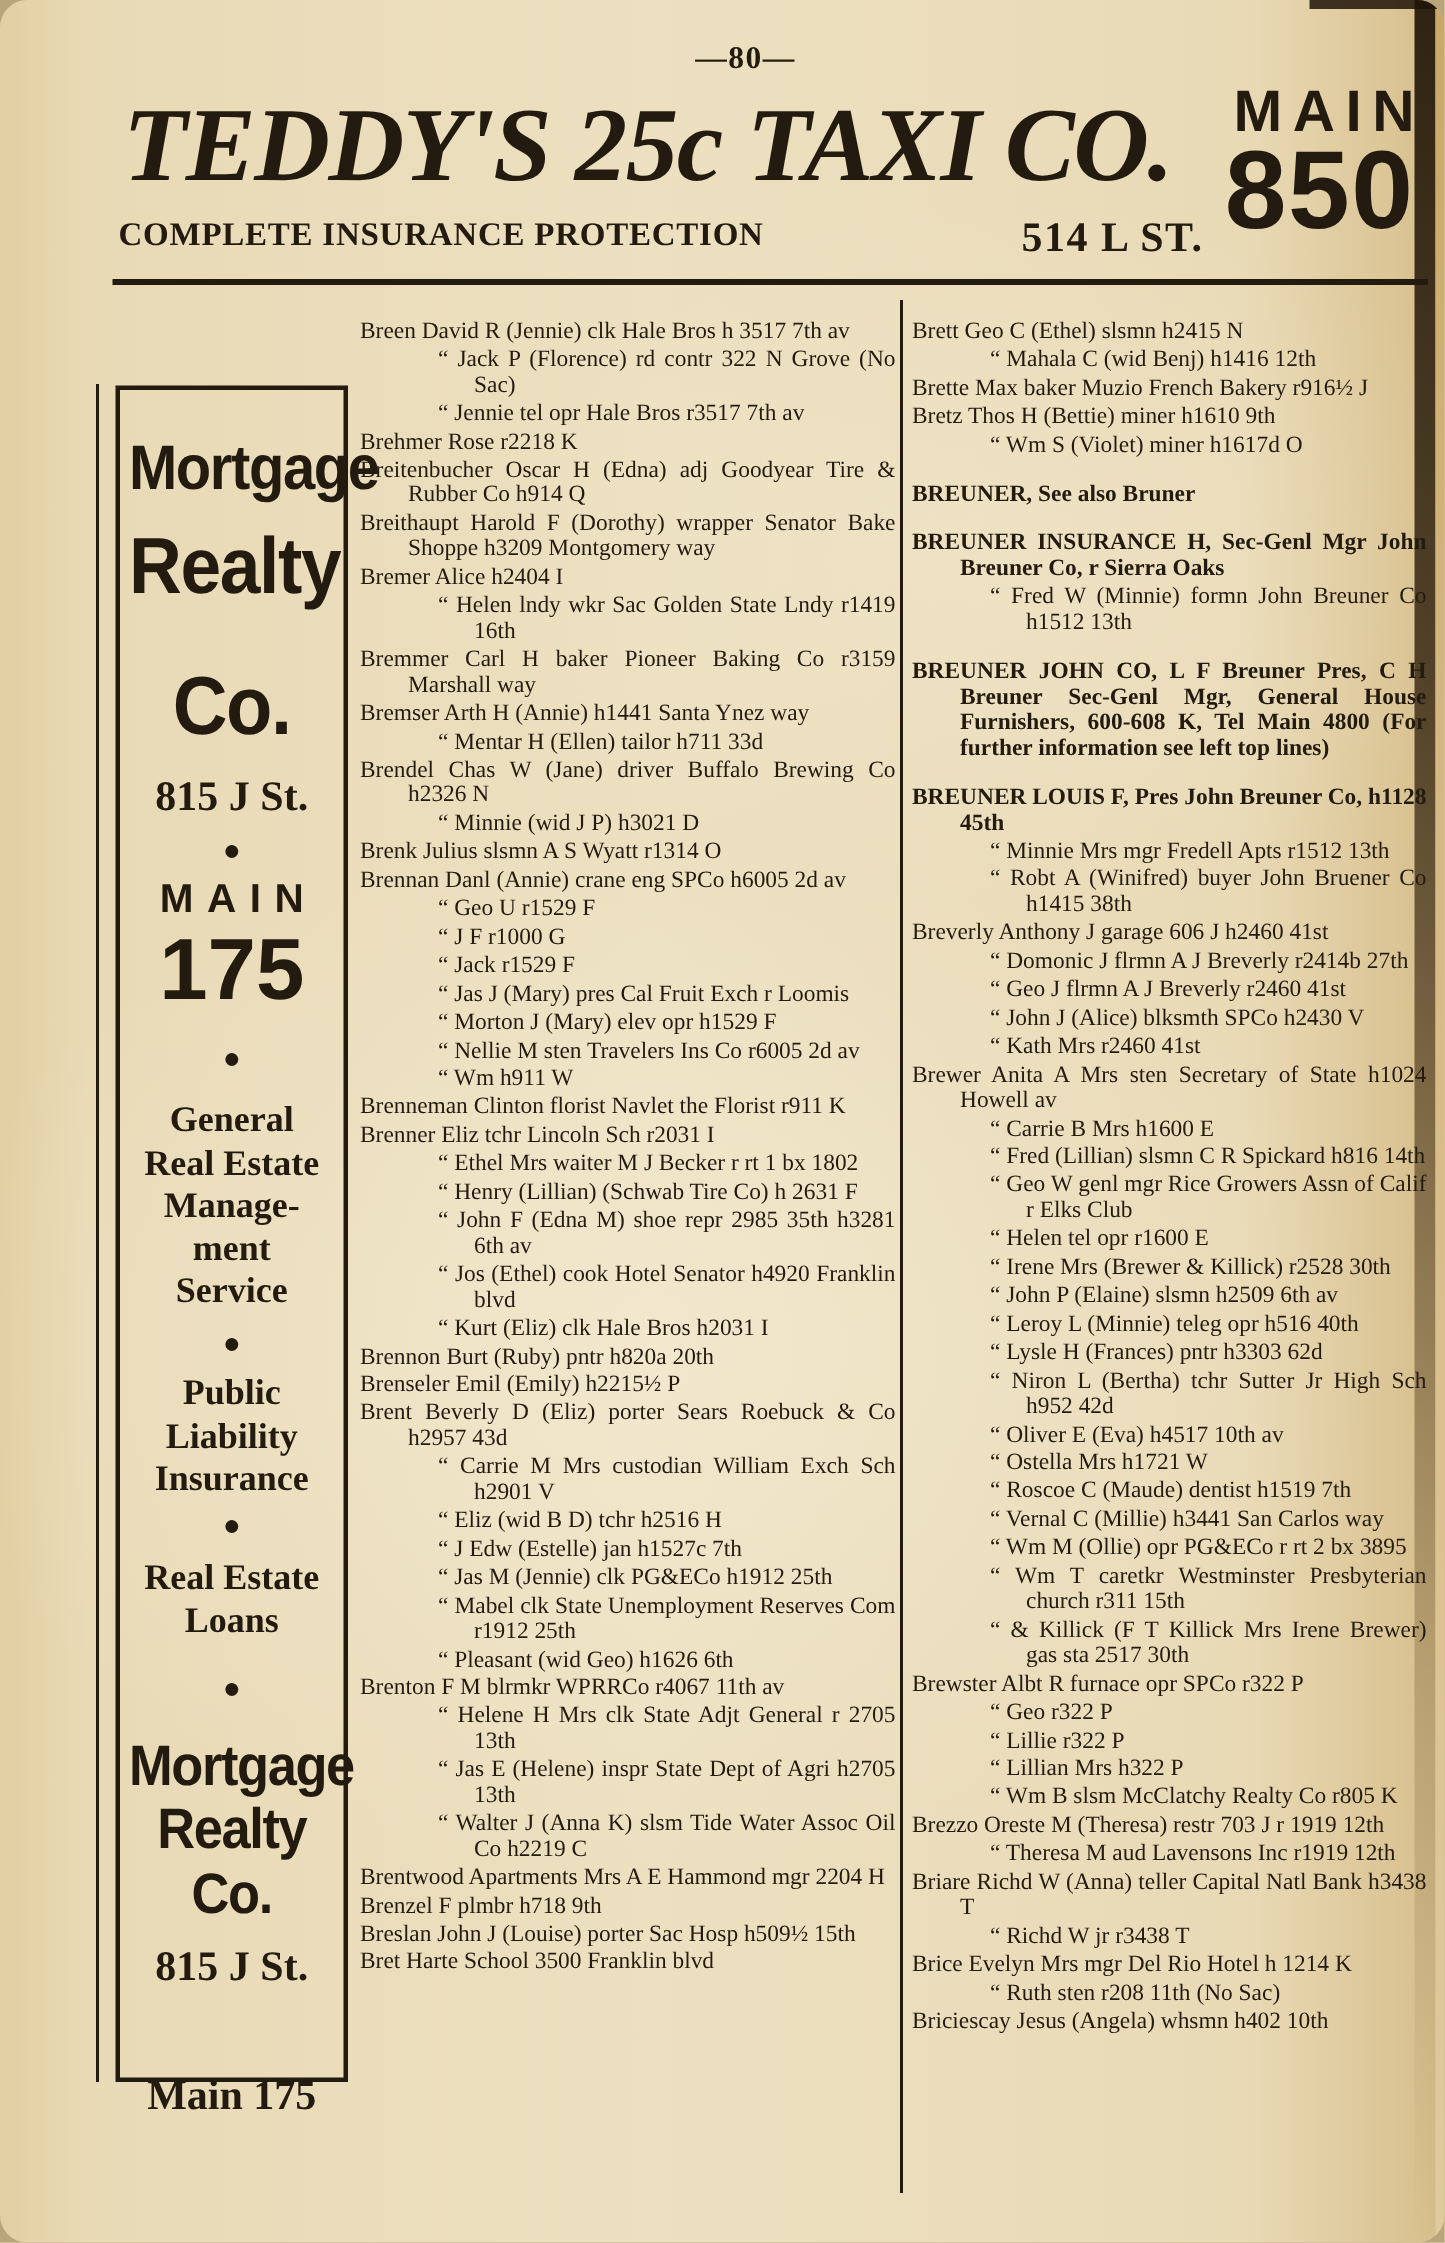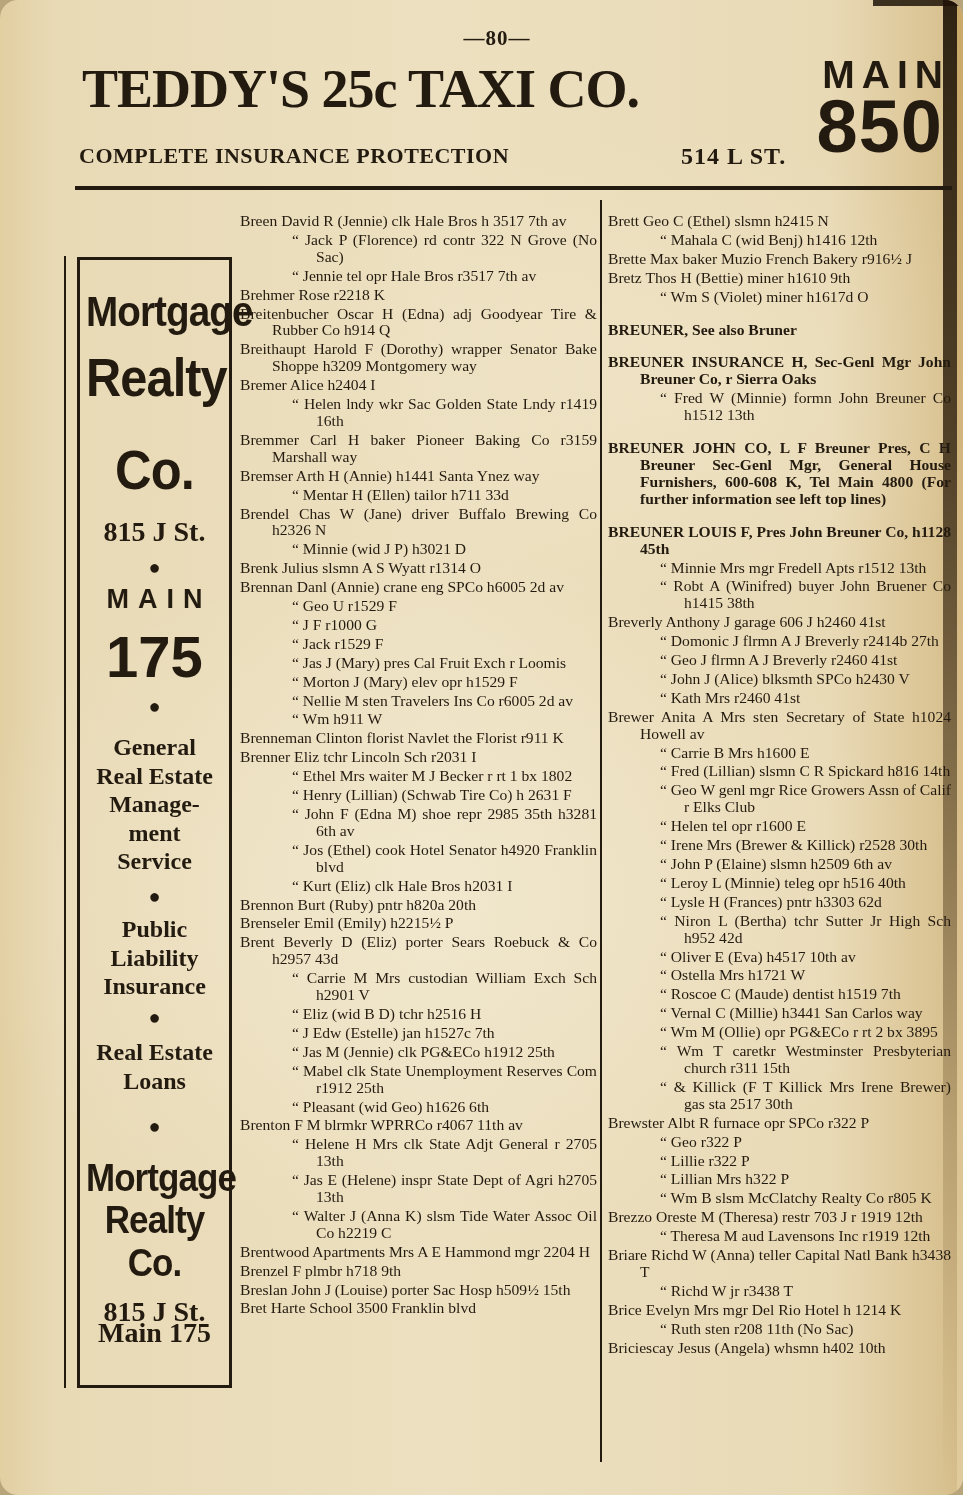--- a/index.html
+++ b/index.html
@@ -22,58 +22,58 @@
     background:linear-gradient(180deg, rgba(32,22,8,0.92) 0%, rgba(48,33,14,0.80) 30%, rgba(74,54,26,0.55) 55%, rgba(110,85,45,0.30) 75%, rgba(140,115,70,0.10) 92%, rgba(140,115,70,0) 100%); }
   .edge-outer { position:absolute; top:0; right:0; width:6px; height:1495px;
     background:linear-gradient(180deg, #caa868 0%, #d6ba86 40%, #e0cb9d 100%); }
   .edge-top { position:absolute; top:0; right:0; width:90px; height:6px; background:rgba(30,20,8,0.85); }
 
   .page-number { position:absolute; top:26px; left:497px; transform:translateX(-50%);
     font-size:21px; font-weight:bold; letter-spacing:1px; }
 
   
   .hdr-company { position:absolute; left:82px; top:58px; width:716px;
-    font-size:54px; font-weight:bold; letter-spacing:-1px; white-space:nowrap;
-    text-align:justify; }
+    font-size:70px; font-weight:bold; letter-spacing:-1px; white-space:nowrap;
+    text-align:justify;font-style:italic; }
   .hdr-company:after { content:""; display:inline-block; width:100%; }
   .hdr-phone { position:absolute; right:20px; top:55px; width:150px; text-align:right;
     font-family:"Liberation Sans","DejaVu Sans",sans-serif; line-height:1; }
   .hdr-exchange { font-size:39px; font-weight:bold; letter-spacing:7px; margin-right:-7px; display:block; }
   .hdr-number { font-size:74px; font-weight:800; letter-spacing:1px; display:block; margin-top:-4px; }
   .hdr-tagline { position:absolute; left:79px; top:143px; font-size:22px; font-weight:bold; letter-spacing:0.5px; white-space:nowrap; }
-  .hdr-address { position:absolute; left:681px; top:143px; font-size:24px; font-weight:bold; letter-spacing:1px; white-space:nowrap; }
+  .hdr-address { position:absolute; left:681px; top:143px; font-size:28px; font-weight:bold; letter-spacing:1px; white-space:nowrap; }
   .hdr-rule { position:absolute; left:75px; top:186px; width:877px; height:4px; background:var(--ink); }
 
   
   .side-outer-line { position:absolute; left:64px; top:256px; width:2px; height:1132px; background:var(--ink); }
   .sidebar { position:absolute; left:77px; top:257px; width:155px; height:1131px;
     border:3px solid var(--ink); text-align:center; }
   .sb { position:absolute; left:0; right:0; line-height:1; }
   .gothic { font-family:"Liberation Sans","DejaVu Sans",sans-serif; font-weight:800; letter-spacing:-1px; transform:scaleX(0.92); }
   .serifb { font-weight:bold; }
   .bullet { font-size:20px; }
   .sb-m1 { top:31px;  font-size:42px; }
   .sb-r1 { top:91px;  font-size:53px; }
   .sb-c1 { top:183px; font-size:55px; }
   .sb-a1 { top:258px; font-size:28px; }
   .sb-b1 { top:297px; }
   .sb-x1 { top:326px; font-family:"Liberation Sans","DejaVu Sans",sans-serif; font-weight:bold; font-size:27px; letter-spacing:9px; margin-right:-9px; }
-  .sb-n1 { top:368px; font-family:"Liberation Sans","DejaVu Sans",sans-serif; font-weight:800; font-size:58px; }
+  .sb-n1 { top:358px; font-family:"Liberation Sans","DejaVu Sans",sans-serif; font-weight:800; font-size:58px; }
   .sb-b2 { top:436px; }
   .sb-g1 { top:473px; font-size:24px; font-weight:bold; line-height:28.5px; }
   .sb-b3 { top:626px; }
   .sb-g2 { top:655px; font-size:24px; font-weight:bold; line-height:28.5px; }
   .sb-b4 { top:747px; }
   .sb-g3 { top:778px; font-size:24px; font-weight:bold; line-height:28.5px; }
   .sb-b5 { top:856px; }
   .sb-m2 { top:899px;  font-size:38px; }
   .sb-r2 { top:941px;  font-size:38px; }
   .sb-c2 { top:984px;  font-size:38px; }
   .sb-a2 { top:1038px; font-size:28px; }
-  .sb-p2 { top:1059px; font-size:28px; }
+  .sb-p2 { top:1124px; font-size:28px; }
 
   
   .col { position:absolute; top:213px; font-size:15.6px; line-height:16.9px; }
   .col-left  { left:240px; width:357px; }
   .col-right { left:608px; width:343px; }
   .col-divider { position:absolute; left:600px; top:200px; width:2px; height:1262px; background:var(--ink); }
   .entry { margin:0 0 2px 0; text-align:justify; padding-left:32px; text-indent:-32px; }
   .entry.ditto { text-indent:-24px;margin-left:44px; }
   .entry.bold { font-weight:bold;margin-top:16px; }
 </style>

